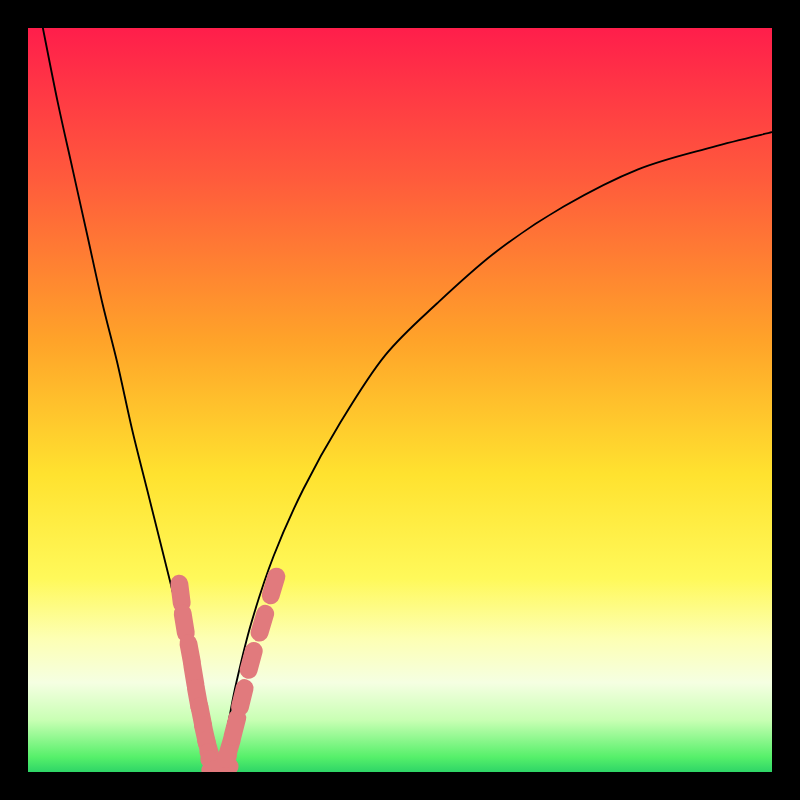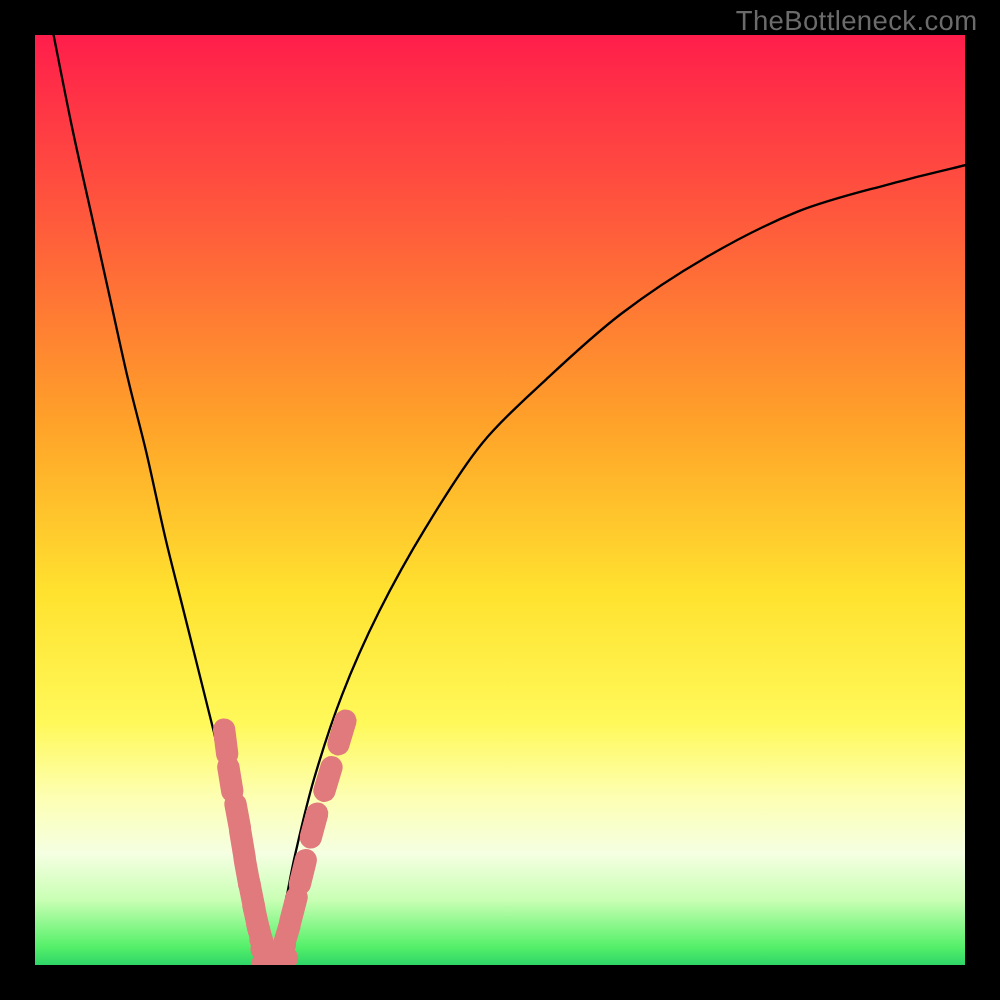--- a/index.html
+++ b/index.html
@@ -49,21 +49,20 @@
   .markers-svg {
     position: absolute;
     inset: 0;
     z-index: 30;
   }
 </style>
 </head>
 <body>
 
 <div class="stage">
-  <div class="watermark">TheBottleneck.com</div>
 
   <div class="plot">
     <svg class="bg" viewBox="0 0 100 100" preserveAspectRatio="none" width="100%" height="100%">
       <defs>
         <linearGradient id="bgGrad" x1="0" y1="0" x2="0" y2="1">
             <stop offset="0%" stop-color="#ff1e4b"></stop>
             <stop offset="20%" stop-color="#ff5a3c"></stop>
             <stop offset="42%" stop-color="#ffa329"></stop>
             <stop offset="60%" stop-color="#ffe22f"></stop>
             <stop offset="74%" stop-color="#fff95a"></stop>

